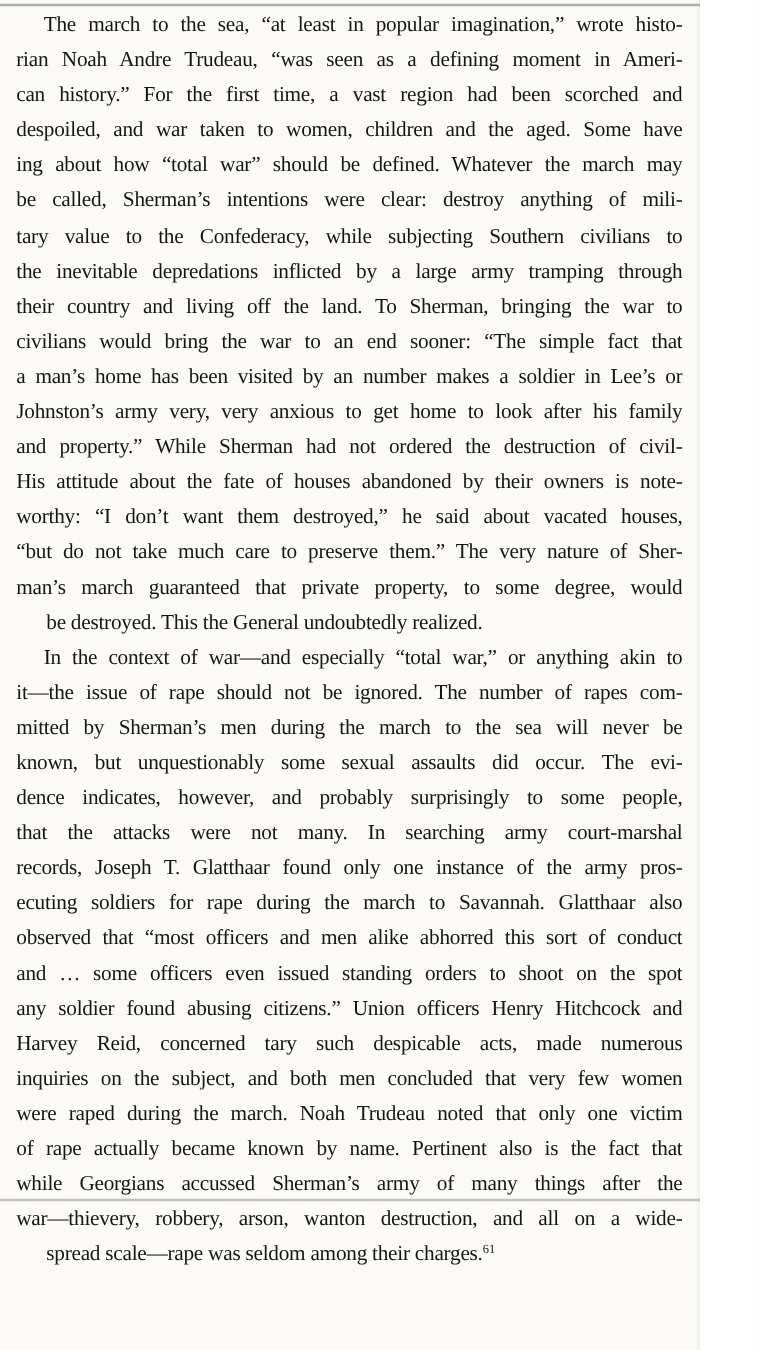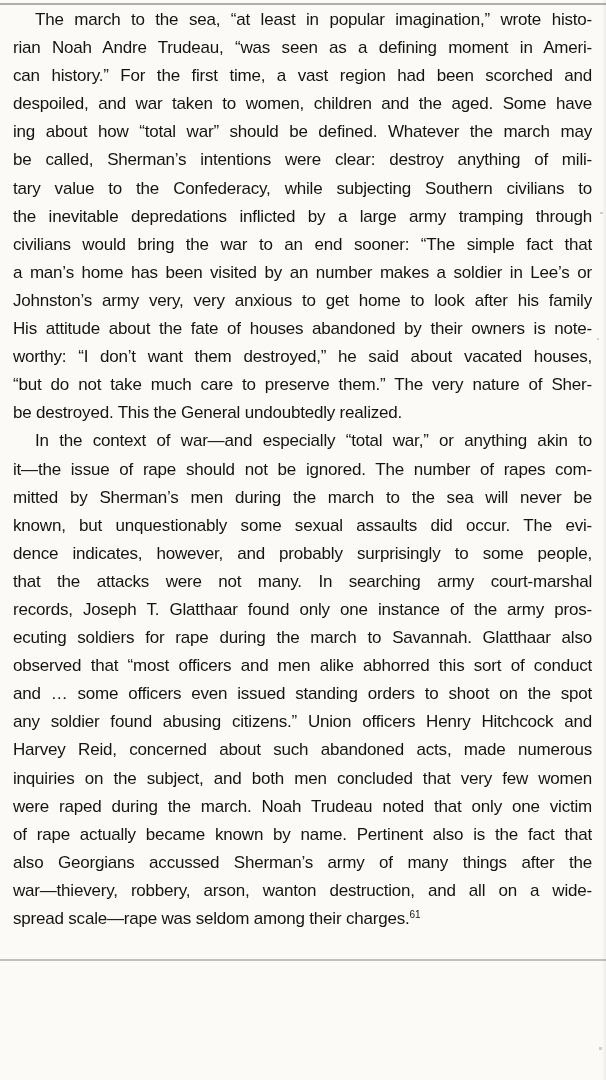--- a/index.html
+++ b/index.html
@@ -1,42 +1,42 @@
 <!DOCTYPE html>
 <html><head>
 <meta charset="utf-8">
 <title>Document</title>
 <style>
   html, body { margin: 0; padding: 0; }
   .page {
     position: relative;
-    width: 606px;
+    width: 560px;
     height: 1080px;
     background: #fbfaf7;
     color: #141414;
-    font-family: Liberation Sans, sans-serif;
+    font-family: Liberation Serif, serif;
     overflow: hidden;
   }
   .textblock {
     position: absolute;
     top: 6px;
     left: 13px;
     right: 14px;
   }
   .ln {
     height: 28.1px;
     line-height: 28.1px;
     font-size: 17px;
     letter-spacing: -0.2px;
     text-align: justify;
     text-align-last: justify;
     overflow: hidden;
     white-space: normal;
   }
-  .ln.lastline { text-align-last: left; }
+  .ln.lastline { text-align-last: left; margin-left: 24px; }
   .ln.indent { text-indent: 22px; }
   sup.fn {
     font-size: 10px;
     letter-spacing: 0;
     line-height: 0;
     vertical-align: 6px;
   }
   .rule-top {
     position: absolute;
     left: 0; top: 3px;
@@ -72,46 +72,49 @@
 
     <div>
       <div class="ln indent">The march to the sea, “at least in popular imagination,” wrote histo-</div>
       <div class="ln">rian Noah Andre Trudeau, “was seen as a defining moment in Ameri-</div>
       <div class="ln">can history.” For the first time, a vast region had been scorched and</div>
       <div class="ln">despoiled, and war taken to women, children and the aged. Some have</div>
       <div class="ln">ing about how “total war” should be defined. Whatever the march may</div>
       <div class="ln">be called, Sherman’s intentions were clear: destroy anything of mili-</div>
       <div class="ln">tary value to the Confederacy, while subjecting Southern civilians to</div>
       <div class="ln">the inevitable depredations inflicted by a large army tramping through</div>
+      <div class="ln">their country and living off the land. To Sherman, bringing the war to</div>
       <div class="ln">civilians would bring the war to an end sooner: “The simple fact that</div>
       <div class="ln">a man’s home has been visited by an number makes a soldier in Lee’s or</div>
       <div class="ln">Johnston’s army very, very anxious to get home to look after his family</div>
+      <div class="ln">and property.” While Sherman had not ordered the destruction of civil-</div>
       <div class="ln">His attitude about the fate of houses abandoned by their owners is note-</div>
       <div class="ln">worthy: “I don’t want them destroyed,” he said about vacated houses,</div>
       <div class="ln">“but do not take much care to preserve them.” The very nature of Sher-</div>
+      <div class="ln">man’s march guaranteed that private property, to some degree, would</div>
       <div class="ln lastline">be destroyed. This the General undoubtedly realized.</div>
     </div>
 
     <div>
       <div class="ln indent">In the context of war—and especially “total war,” or anything akin to</div>
       <div class="ln">it—the issue of rape should not be ignored. The number of rapes com-</div>
       <div class="ln">mitted by Sherman’s men during the march to the sea will never be</div>
       <div class="ln">known, but unquestionably some sexual assaults did occur. The evi-</div>
       <div class="ln">dence indicates, however, and probably surprisingly to some people,</div>
       <div class="ln">that the attacks were not many. In searching army court-marshal</div>
       <div class="ln">records, Joseph T. Glatthaar found only one instance of the army pros-</div>
       <div class="ln">ecuting soldiers for rape during the march to Savannah. Glatthaar also</div>
       <div class="ln">observed that “most officers and men alike abhorred this sort of conduct</div>
       <div class="ln">and … some officers even issued standing orders to shoot on the spot</div>
       <div class="ln">any soldier found abusing citizens.” Union officers Henry Hitchcock and</div>
-      <div class="ln">Harvey Reid, concerned about such abandoned acts, made numerous</div>
+      <div class="ln">Harvey Reid, concerned tary such despicable acts, made numerous</div>
       <div class="ln">inquiries on the subject, and both men concluded that very few women</div>
       <div class="ln">were raped during the march. Noah Trudeau noted that only one victim</div>
       <div class="ln">of rape actually became known by name. Pertinent also is the fact that</div>
-      <div class="ln">also Georgians accussed Sherman’s army of many things after the</div>
+      <div class="ln">while Georgians accussed Sherman’s army of many things after the</div>
       <div class="ln">war—thievery, robbery, arson, wanton destruction, and all on a wide-</div>
       <div class="ln lastline"><span>spread scale—rape was seldom among their charges.</span><sup class="fn">61</sup></div>
     </div>
 
   </div>
 
   <div class="seam"></div>
   <div class="edge-shade"></div>
   <div class="speck s1"></div>
   <div class="speck s2"></div>

